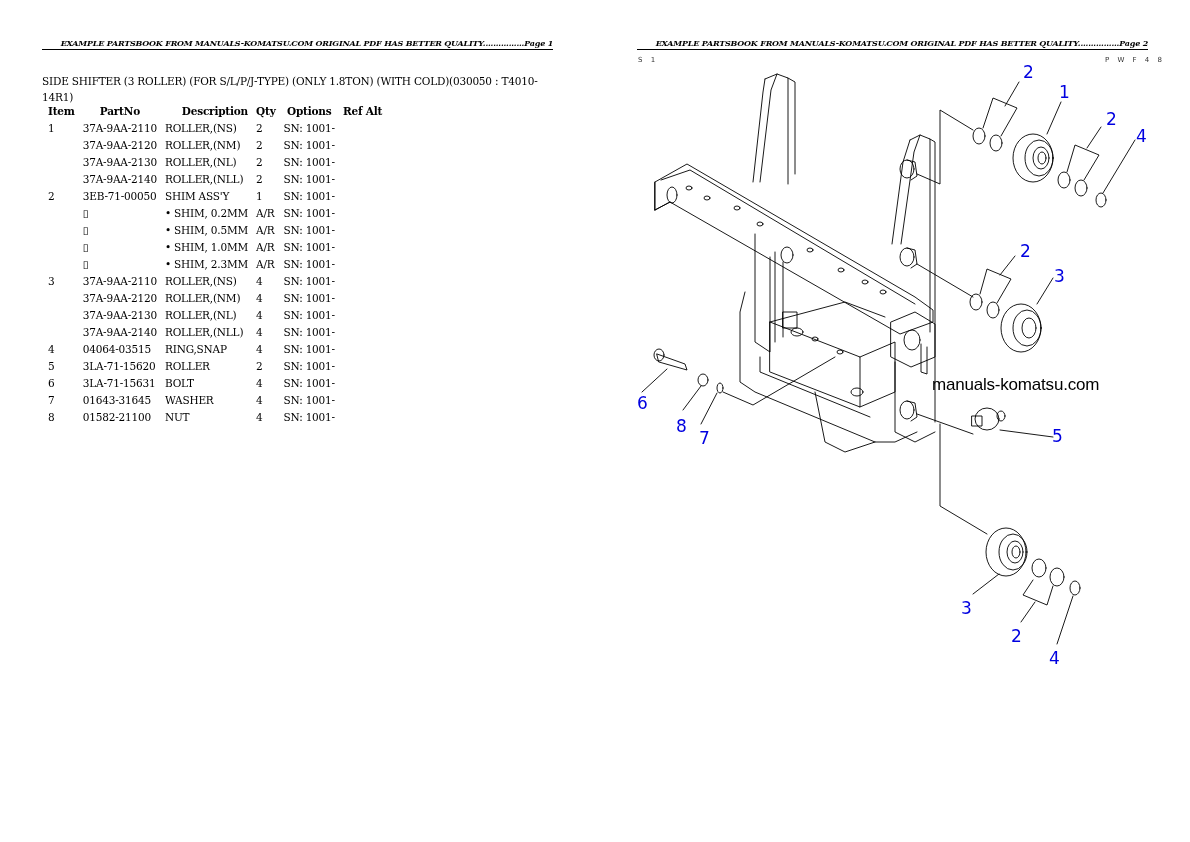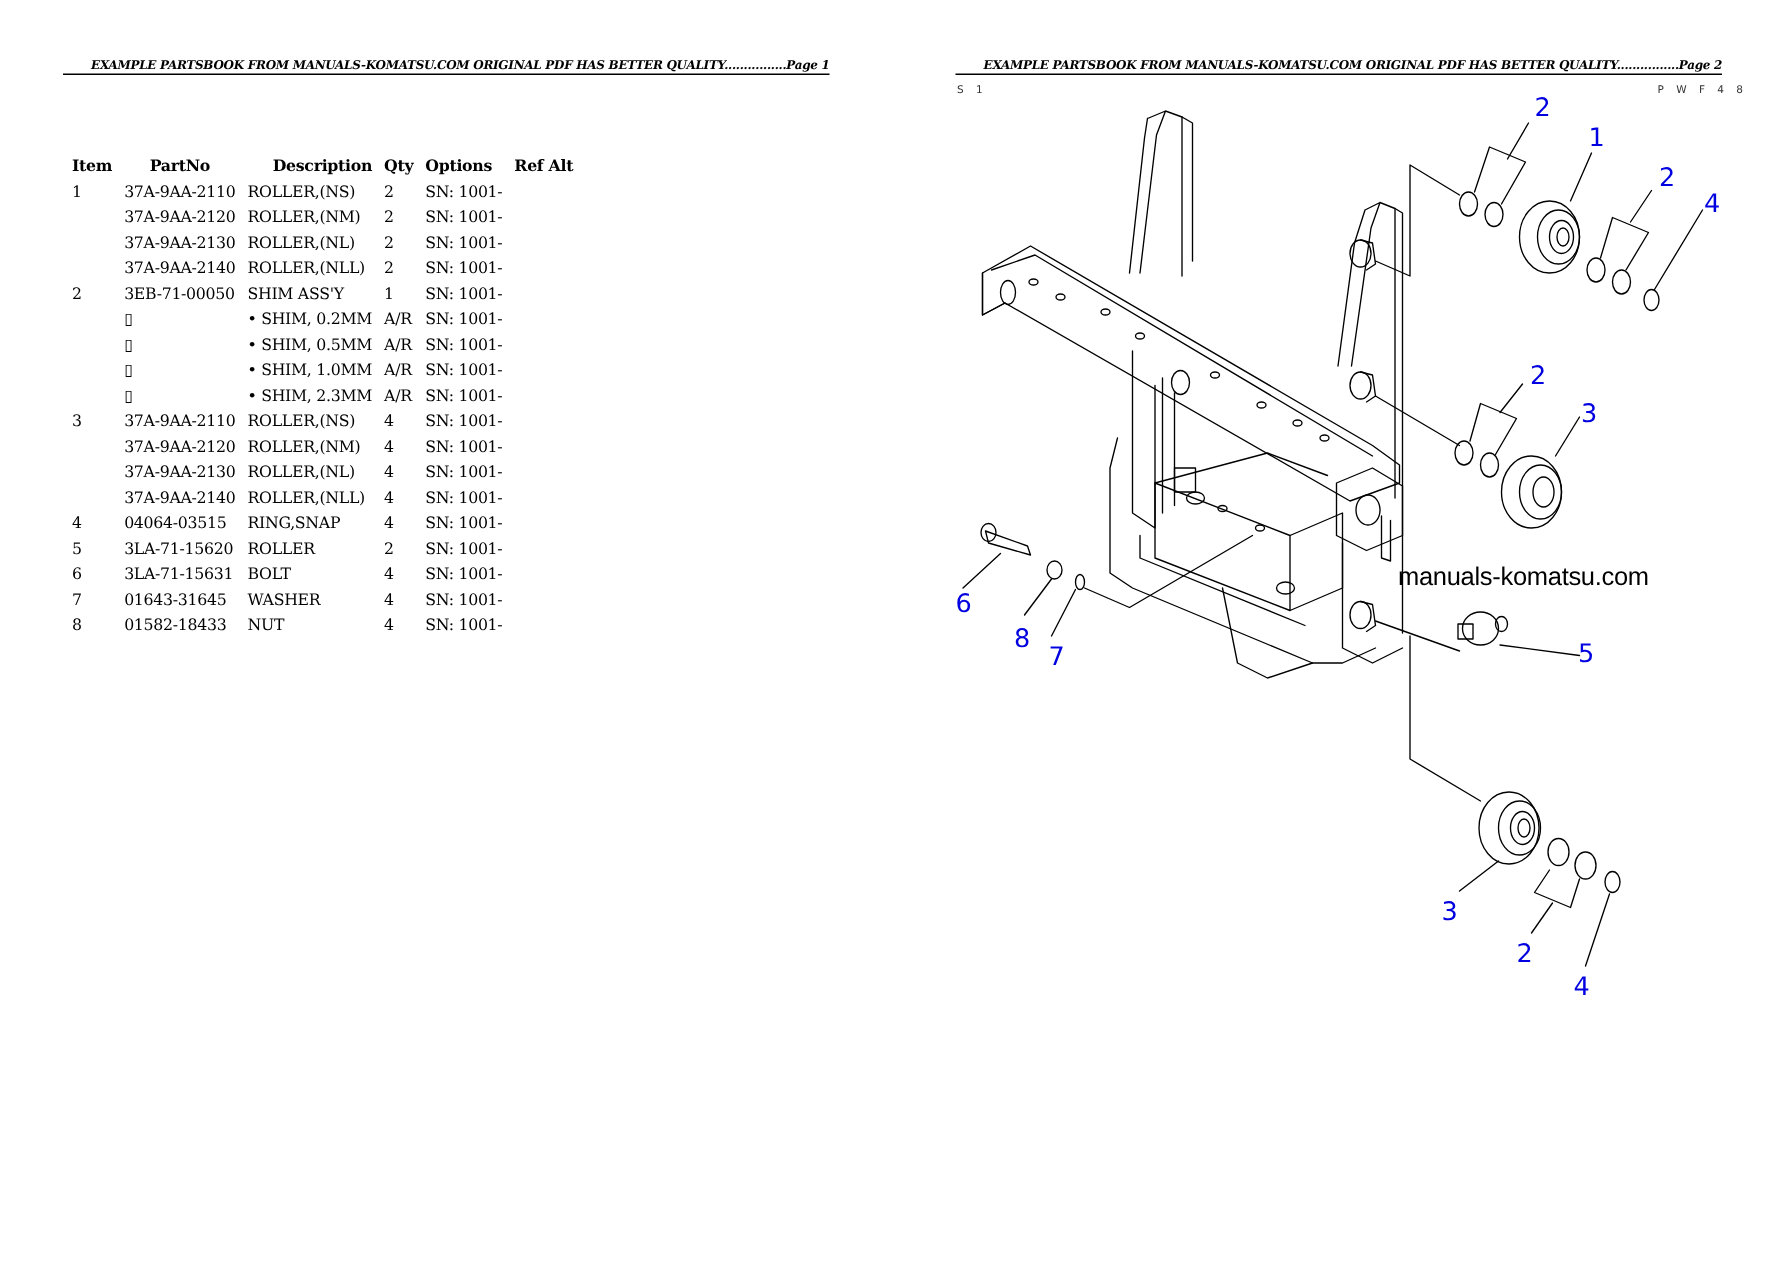--- a/index.html
+++ b/index.html
@@ -10,40 +10,41 @@
   .hdr { position: absolute; top: 26px; font-family: "DejaVu Serif", serif; font-style: italic; font-weight: bold; font-size: 8px; letter-spacing: -0.2px; text-align: right; white-space: nowrap; }
   .page-left .hdr { left: 42px; width: 511px; }
   .page-right .hdr { left: 42px; width: 511px; }
   .hdr-rule { position: absolute; top: 37px; height: 1px; background: #000; }
   .page-left .hdr-rule { left: 42px; width: 511px; }
   .page-right .hdr-rule { left: 42px; width: 511px; }
   .crumbs { position: absolute; left: 42px; top: 45px; font-size: 10.5px; white-space: nowrap; letter-spacing: -0.25px; }
   .crumbs a { color: #0000cc; text-decoration: underline; margin-right: 3px; }
   .subtitle { position: absolute; left: 42px; top: 61px; width: 520px; font-size: 10.5px; line-height: 16px; letter-spacing: -0.2px; }
   table.parts { position: absolute; left: 44px; top: 90px; border-collapse: collapse; font-size: 10.5px; letter-spacing: -0.2px; }
-  table.parts th { font-weight: bold; text-align: left; padding: 0 4px 0 4px; height: 17px; white-space: nowrap; }
+  table.parts th { font-weight: bold; text-align: center; padding: 0 4px 0 4px; height: 17px; white-space: nowrap; }
   table.parts td { padding: 0 4px 0 4px; height: 17px; white-space: nowrap; }
   table.parts th.c-part { text-align: center; }
   table.parts th.c-desc { text-align: right; }
   .c-item { width: 22px; }
   .diagram { position: absolute; left: 0; top: 40px; width: 595px; height: 640px; }
   .code { position: absolute; top: 44px; font-family: "DejaVu Sans", sans-serif; font-size: 7px; letter-spacing: 3px; color: #333; }
   .code-left { left: 43px; }
   .code-right { left: 510px; }
   .callout { position: absolute; font-family: "DejaVu Sans", sans-serif; font-size: 17px; color: #0000e0; line-height: 1; }
   .watermark { position: absolute; left: 295px; top: 363px; font-family: Liberation Sans, sans-serif; font-size: 17px; color: #000; letter-spacing: -0.2px; margin-left: 42px; }
 </style>
 </head>
 <body>
 
 <div class="page page-left">
   <div class="hdr">EXAMPLE PARTSBOOK FROM MANUALS-KOMATSU.COM ORIGINAL PDF HAS BETTER QUALITY................Page 1</div>
   <div class="hdr-rule"></div>
 
 
+  <div class="subtitle">SIDE SHIFTER (3 ROLLER) (FOR S/L/P/J-TYPE) (ONLY 1.8TON) (WITH COLD)(030050 : T4010-14R1)</div>
 
   <table class="parts">
     <thead>
       <tr>
         <th class="c-item">Item</th>
         <th class="c-part">PartNo</th>
         <th class="c-desc">Description</th>
         <th>Qty</th>
         <th>Options</th>
         <th>Ref Alt</th>
@@ -181,21 +182,21 @@
         <tr>
           <td>7</td>
           <td>01643-31645</td>
           <td>WASHER</td>
           <td>4</td>
           <td>SN: 1001-</td>
           <td></td>
         </tr>
         <tr>
           <td>8</td>
-          <td>01582-18433</td>
+          <td>01582-21100</td>
           <td>NUT</td>
           <td>4</td>
           <td>SN: 1001-</td>
           <td></td>
         </tr>
       </tbody>
   </table>
 </div>
 
 <div class="page page-right">

